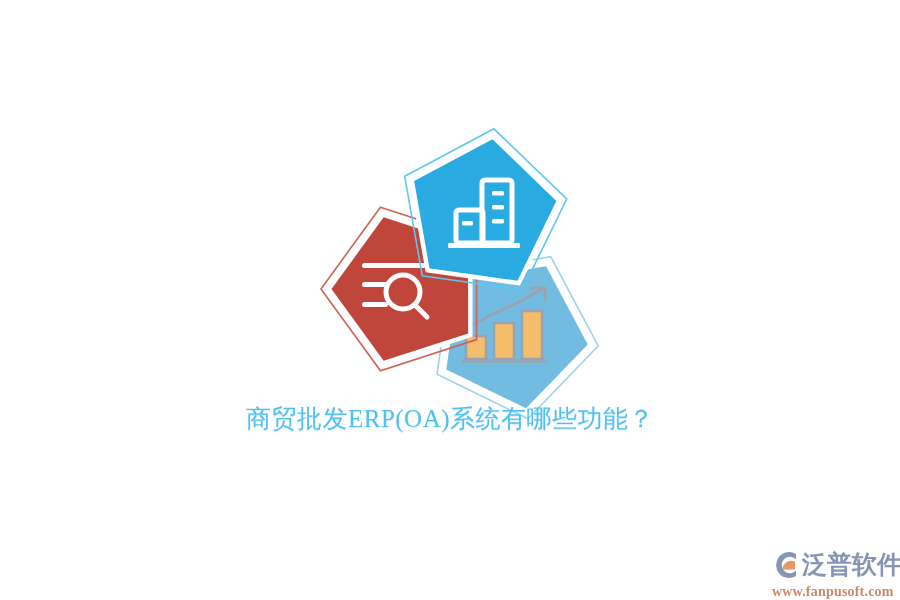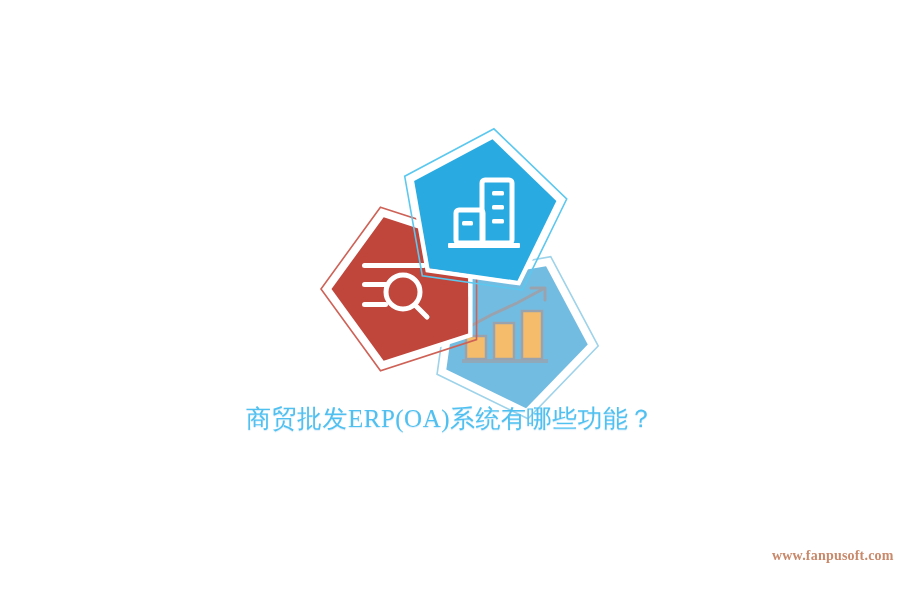--- a/index.html
+++ b/index.html
@@ -161,16 +161,27 @@
       </g>
 
     </svg>
   </div>
 
   <div id="title-block">
     <div class="title-line">商贸批发ERP(OA)系统有哪些功能？</div>
   </div>
 
   <div id="watermark-logo">
+    <div id="logo-row">
+      <div id="logo-mark">
+        <svg viewBox="0 0 30 30" xmlns="http://www.w3.org/2000/svg">
+
+          <path d="M 26 4 A 13 13 0 1 0 26 26 L 26 20.5 A 8.2 8.2 0 1 1 26 9.5 Z" fill="#8595b4"></path>
+
+          <path d="M 12.5 19.5 A 8.6 8.6 0 0 1 25 11.8 L 25 19.5 Z" fill="#e8956a"></path>
+        </svg>
+      </div>
+      <div id="logo-wordmark">泛普软件</div>
+    </div>
     <div id="logo-url">www.fanpusoft.com</div>
   </div>
 
 </div>
 
 </body></html>

